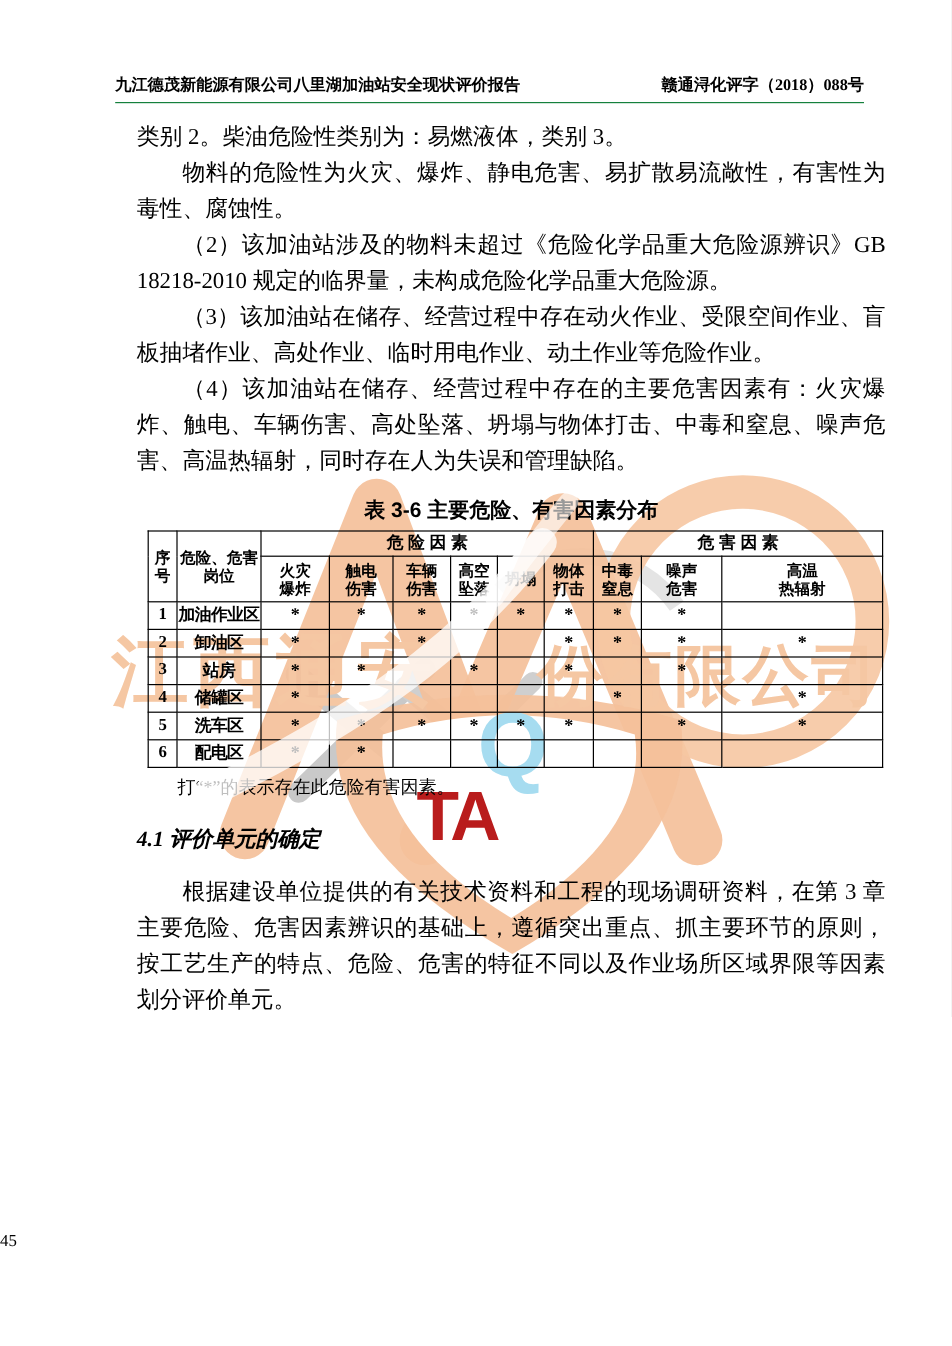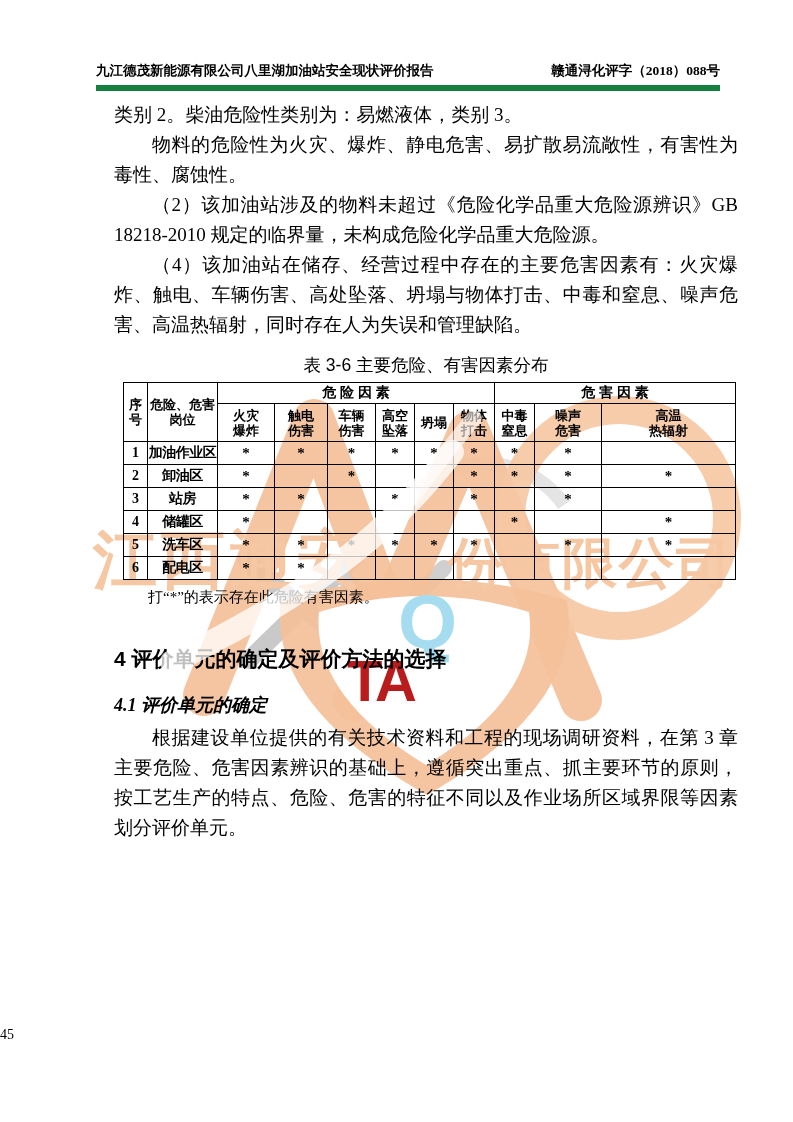--- a/index.html
+++ b/index.html
@@ -16,50 +16,50 @@
   .wm-left{left:93px;top:528px;font-size:64px;letter-spacing:4px;}
   .wm-right{left:448px;top:536px;font-size:55px;letter-spacing:2px;}
   .wm-letter{position:absolute;font-family:"Liberation Sans","DejaVu Sans",sans-serif;
              font-weight:bold;line-height:1;}
   .wm-q{left:398px;top:584px;font-size:76px;color:#a6dcf0;}
   .wm-ta{left:347px;top:652px;font-size:58px;color:#b91c1c;letter-spacing:-3px;}
 
   
   .hdr{position:absolute;left:96px;top:62px;width:624px;display:flex;
        justify-content:space-between;align-items:flex-end;
-       border-bottom:6px solid #15803d;padding-bottom:5px;
+       border-bottom:1px solid #15803d;padding-bottom:5px;
        font-size:13.5px;font-weight:bold;}
 
   
   .flow{position:absolute;left:114px;top:100px;width:624px;}
   .flow p{margin:0;font-size:19px;line-height:30px;text-align:justify;text-indent:2em;}
   .flow p.no-indent{text-indent:0;}
 
-  .tbl-caption{margin-top:12px;text-align:center;font-size:17.5px;font-weight:normal;
+  .tbl-caption{margin-top:12px;text-align:center;font-size:17.5px;font-weight:bold;
                font-family:"Liberation Sans","DejaVu Sans",sans-serif;line-height:26px;}
   table.hz{border-collapse:collapse;margin:4px 0 0 9px;table-layout:fixed;width:612px;
            background:transparent;}
   table.hz th,table.hz td{border:1.5px solid #000;padding:0;text-align:center;
            vertical-align:middle;overflow:hidden;}
   .th-grp{font-family:"Liberation Sans","DejaVu Sans",sans-serif;font-weight:bold;
           font-size:14px;height:20px;}
   .th-sub{font-family:"Liberation Sans","DejaVu Sans",sans-serif;font-weight:bold;
           font-size:13px;line-height:15px;height:37px;white-space:pre-line;}
   .corner{font-family:"Liberation Sans","DejaVu Sans",sans-serif;font-weight:bold;
           font-size:13px;line-height:15px;white-space:pre-line;}
   .td-no{font-weight:bold;font-size:14px;height:22px;}
   .td-area{font-family:"Liberation Sans","DejaVu Sans",sans-serif;font-weight:bold;
            font-size:14px;letter-spacing:-0.5px;}
   .td-mark{font-weight:bold;font-size:15px;}
   .tbl-note{margin-top:7px;margin-left:34px;font-size:15px;line-height:20px;}
 
   .h-chapter{margin-top:38px;font-family:"Liberation Sans","DejaVu Sans",sans-serif;
              font-weight:bold;font-size:21px;line-height:28px;}
   .h-section{margin-top:20px;font-weight:bold;font-style:italic;font-size:18px;line-height:24px;}
-  .flow p.sec{margin-top:6px;}
+  .flow p.sec{margin-top:18px;}
 
   .pageno{position:absolute;left:0;top:1027px;width:793px;text-align:left;font-size:14px;}
 </style>
 </head>
 <body>
 
 <div class="page">
 
   <div class="layer wm-under">
     <span class="wm-text wm-left">江西通安</span>
@@ -87,20 +87,21 @@
 
     <div class="hdr">
       <span>九江德茂新能源有限公司八里湖加油站安全现状评价报告</span>
       <span>赣通浔化评字（2018）088号</span>
     </div>
 
     <div class="flow">
       <p class="no-indent">类别 2。柴油危险性类别为：易燃液体，类别 3。</p>
       <p>物料的危险性为火灾、爆炸、静电危害、易扩散易流敞性，有害性为毒性、腐蚀性。</p>
       <p>（2）该加油站涉及的物料未超过《危险化学品重大危险源辨识》GB 18218-2010 规定的临界量，未构成危险化学品重大危险源。</p>
+      <p>（3）该加油站在储存、经营过程中存在动火作业、受限空间作业、盲板抽堵作业、高处作业、临时用电作业、动土作业等危险作业。</p>
       <p>（4）该加油站在储存、经营过程中存在的主要危害因素有：火灾爆炸、触电、车辆伤害、高处坠落、坍塌与物体打击、中毒和窒息、噪声危害、高温热辐射，同时存在人为失误和管理缺陷。</p>
 
       <div class="tbl-caption">表 3-6  主要危险、有害因素分布</div>
 
       <table class="hz">
         <colgroup>
           <col style="width:24px">
             <col style="width:70px">
             <col style="width:57px">
           <col style="width:53px">
@@ -216,21 +217,20 @@
           <td class="td-mark"></td>
           <td class="td-mark"></td>
           <td class="td-mark"></td>
           <td class="td-mark"></td>
         </tr>
       </tbody>
         </table>
 
       <div class="tbl-note">打“*”的表示存在此危险有害因素。</div>
 
-      <div class="h-chapter">4 评价单元的确定及评价方法的选择</div>
       <div class="h-section">4.1 评价单元的确定</div>
       <p class="sec">根据建设单位提供的有关技术资料和工程的现场调研资料，在第 3 章主要危险、危害因素辨识的基础上，遵循突出重点、抓主要环节的原则，按工艺生产的特点、危险、危害的特征不同以及作业场所区域界限等因素划分评价单元。</p>
     </div>
 
     <div class="pageno">45</div>
   </div>
 
   <div class="layer wm-over">
     <svg width="793" height="1122" viewBox="0 0 793 1122">
       <path d="M452 452 C400 520 330 585 172 662" stroke="#ffffff" stroke-width="24" fill="none" opacity="0.75" stroke-linecap="round"></path>

